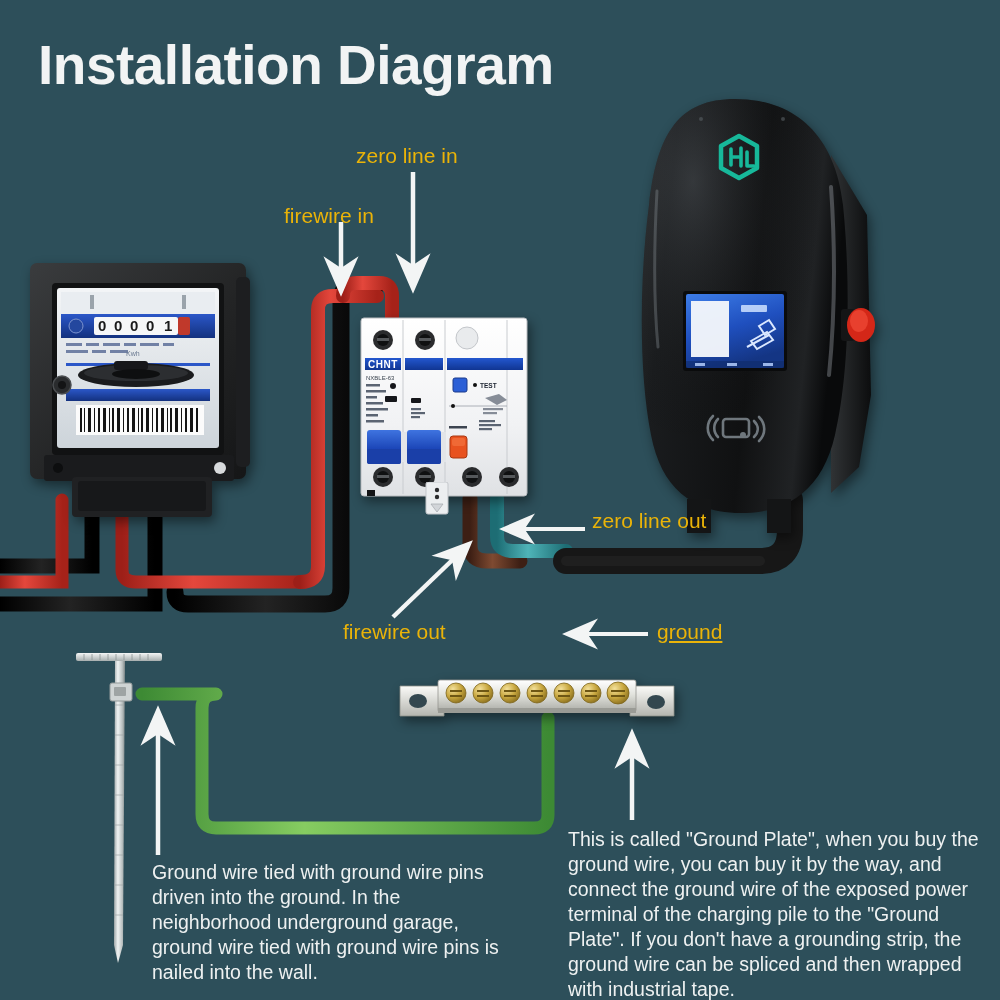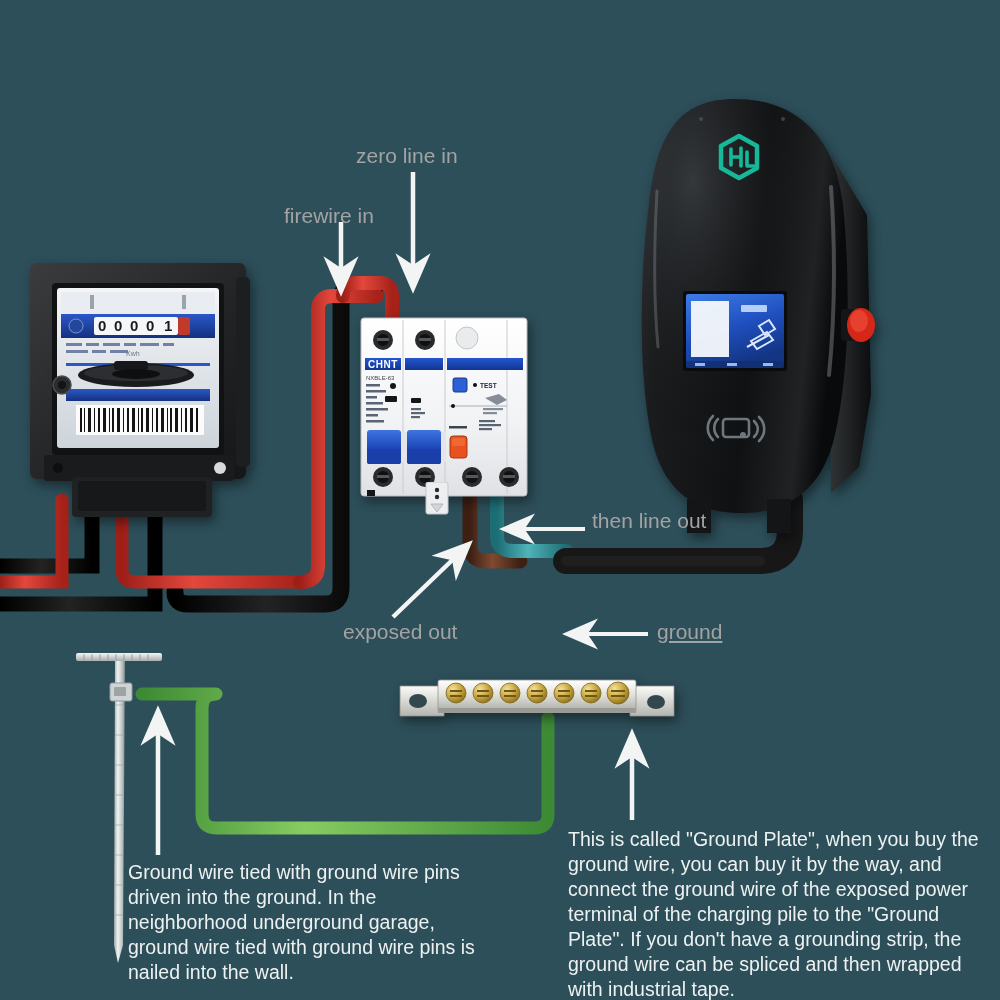--- a/index.html
+++ b/index.html
@@ -17,33 +17,33 @@
   
   #title{
     left:38px;top:38px;
     font-size:55px;font-weight:bold;color:#f2f4f4;
     letter-spacing:-0.5px;line-height:1;
     white-space:nowrap;
   }
 
   
   .label{
-    color:#a3a3a3;font-size:21px;line-height:1;white-space:nowrap;
+    color:#eab308;font-size:21px;line-height:1;white-space:nowrap;
   }
   #lbl-zero-in{left:356px;top:145px;}
   #lbl-fire-in{left:284px;top:205px;}
   #lbl-zero-out{left:592px;top:510px;}
   #lbl-fire-out{left:343px;top:621px;}
   #lbl-ground{left:657px;top:621px;text-decoration:underline;}
 
   
   .para{
     color:#eef1f1;font-size:19.5px;line-height:25px;
   }
-  #para-left{left:128px;top:860px;width:360px;}
+  #para-left{left:152px;top:860px;width:360px;}
   #para-right{left:568px;top:827px;width:425px;}
 
   
   .shadow-soft{filter:drop-shadow(3px 5px 6px rgba(0,0,0,.45));}
 </style>
 </head>
 <body style="background: rgb(45, 79, 90);">
 
 <div id="stage">
 
@@ -539,21 +539,22 @@
 
     <line x1="648" y1="634" x2="568" y2="634" stroke="#f3f5f5" stroke-width="4" marker-end="url(#ah)"></line>
 
     <line x1="158" y1="855" x2="158" y2="712" stroke="#f3f5f5" stroke-width="4.5" marker-end="url(#ah)"></line>
 
     <line x1="632" y1="820" x2="632" y2="735" stroke="#f3f5f5" stroke-width="4.5" marker-end="url(#ah)"></line>
   </svg>
 
   <div class="abs label" id="lbl-zero-in">zero line in</div>
   <div class="abs label" id="lbl-fire-in">firewire in</div>
-  <div class="abs label" id="lbl-zero-out">then line out</div>
-  <div class="abs label" id="lbl-fire-out">exposed out</div>
+  <div class="abs label" id="lbl-zero-out">zero line out</div>
+  <div class="abs label" id="lbl-fire-out">firewire out</div>
   <div class="abs label" id="lbl-ground">ground</div>
 
+  <div class="abs" id="title">Installation Diagram</div>
 
   <div class="abs para" id="para-left">Ground wire tied with ground wire pins driven into the ground. In the neighborhood underground garage, ground wire tied with ground wire pins is nailed into the wall.</div>
   <div class="abs para" id="para-right">This is called "Ground Plate", when you buy the ground wire, you can buy it by the way, and connect the ground wire of the exposed power terminal of the charging pile to the "Ground Plate". If you don't have a grounding strip, the ground wire can be spliced and then wrapped with industrial tape.</div>
 
 </div>
 
 </body></html>

